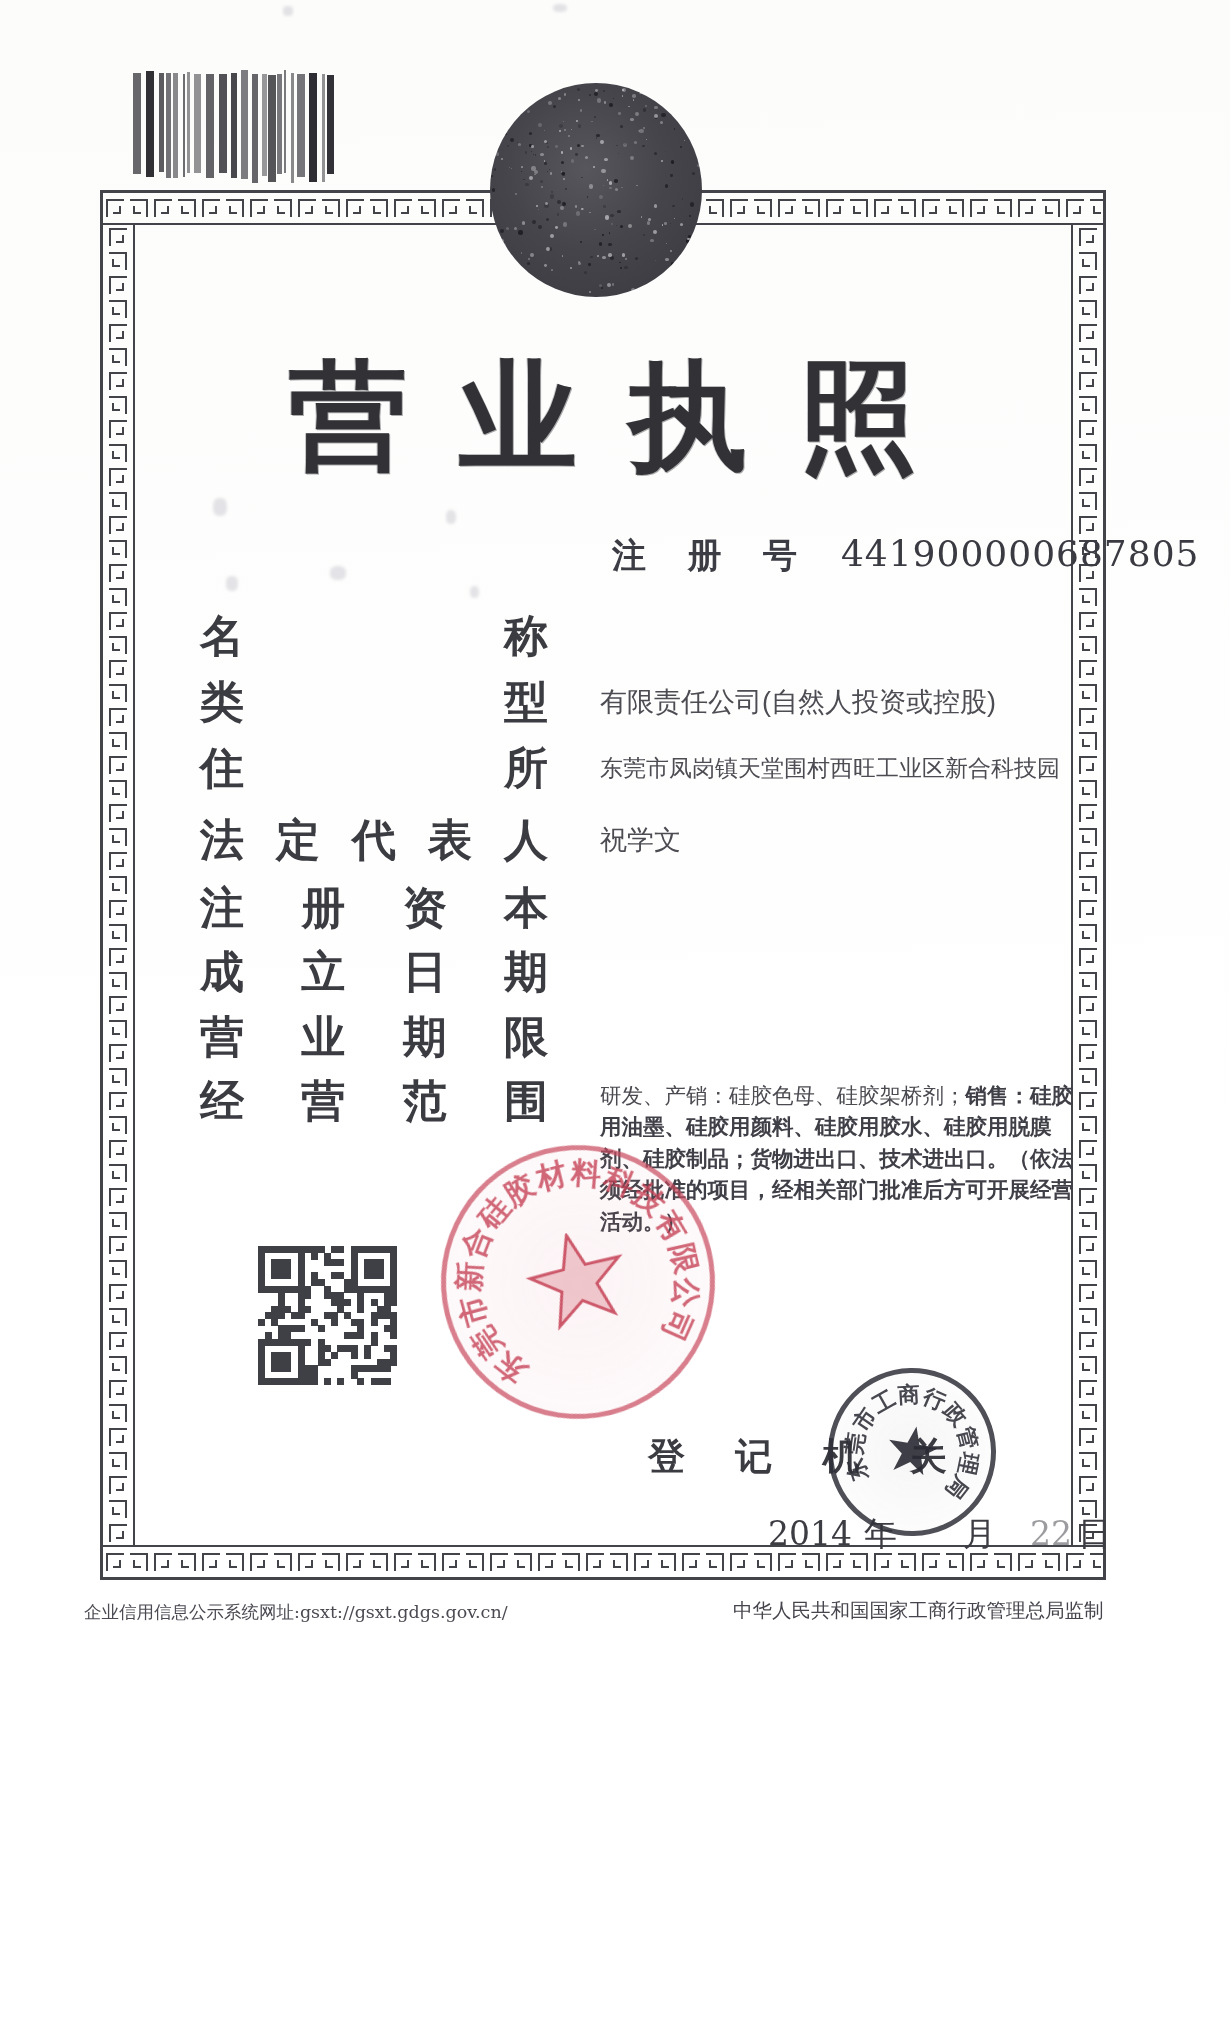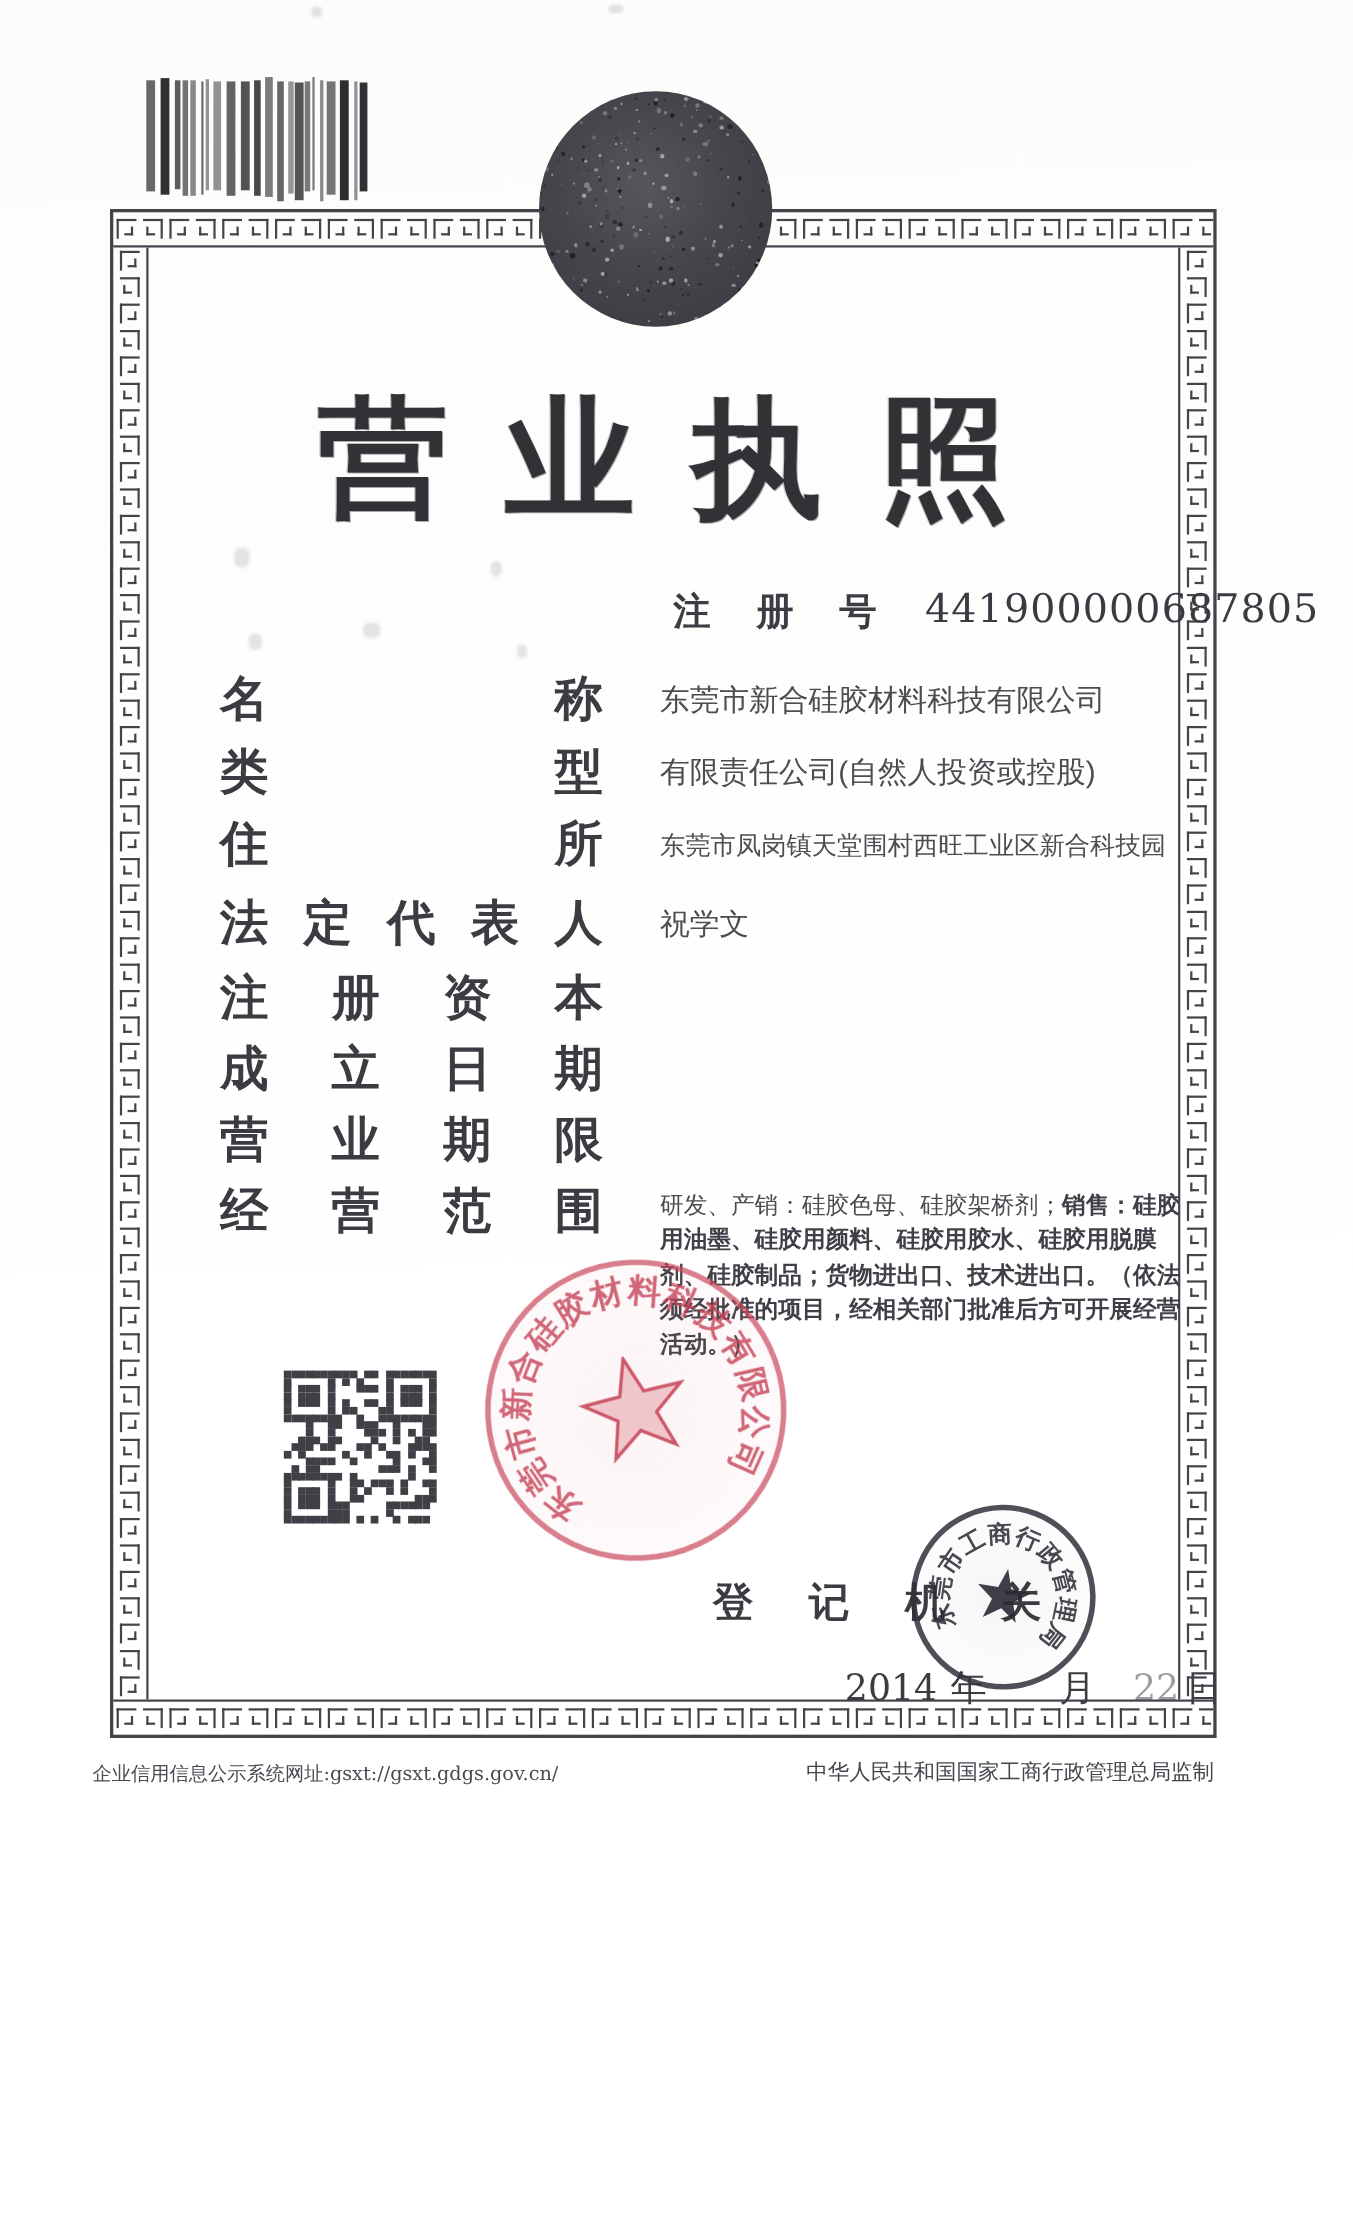--- a/index.html
+++ b/index.html
@@ -1219,21 +1219,20 @@
   <div class="regno">
     <span class="r-label">注 册 号</span>
     <span class="r-number">441900000687805</span>
   </div>
 
   <div class="row" style="top:612px;">
     <div class="flabel">
         <span>名</span>
         <span>称</span>
       </div>
-    <div class="fvalue">东莞市新合硅胶材料科技有限公司</div>
   </div>
   <div class="row" style="top:678px;">
     <div class="flabel">
         <span>类</span>
         <span>型</span>
       </div>
     <div class="fvalue">有限责任公司(自然人投资或控股)</div>
   </div>
   <div class="row" style="top:744px;">
     <div class="flabel">

